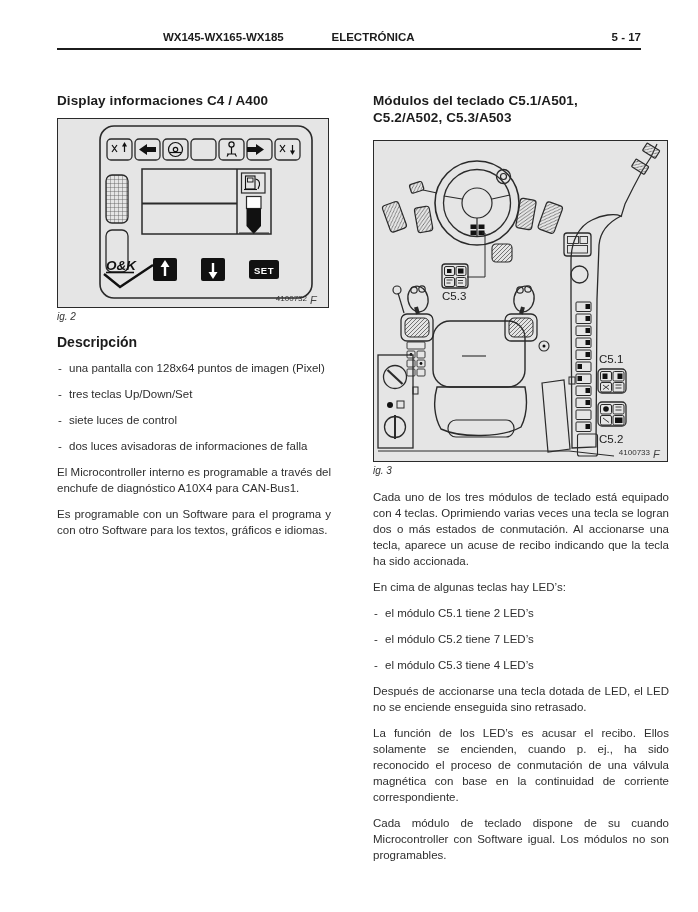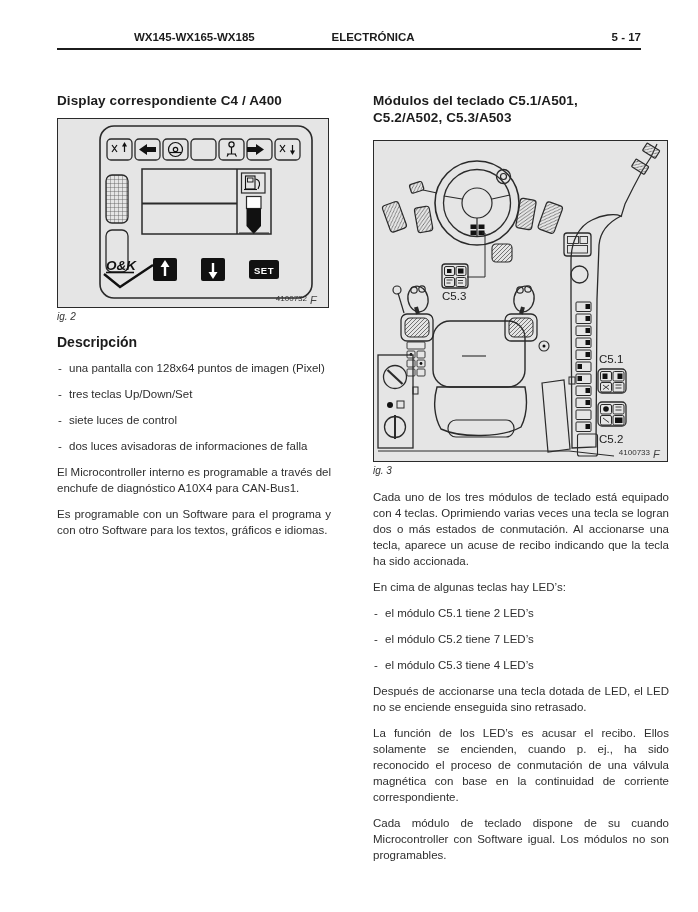--- a/index.html
+++ b/index.html
@@ -13,21 +13,21 @@
   }
   .page { position:relative; width:698px; height:912px; background:#fff; overflow:hidden; }
 
   
   .doc-header {
     position:absolute; left:57px; top:31px; width:584px;
     display:flex; align-items:baseline;
     border-bottom:2px solid #1c1c1c; padding-bottom:5px;
     font-size:11.5px; font-weight:bold; color:#1c1c1c;
   }
-  .doc-header .h-left  { flex:1; text-align:center;margin-left:48px; }
+  .doc-header .h-left  { flex:1; text-align:right;margin-left:48px; }
   .doc-header .h-center{ flex:1; text-align:center; }
   .doc-header .h-right { flex:1; text-align:right; }
 
   
   .col { position:absolute; top:92px; }
   .col-left  { left:57px;  width:274px; }
   .col-right { left:373px; width:296px; }
 
   .section-title {
     margin:0; font-size:13.5px; line-height:17px;
@@ -69,21 +69,21 @@
 
 <div class="page">
 
   <div class="doc-header">
     <span class="h-left">WX145-WX165-WX185</span>
     <span class="h-center">ELECTRÓNICA</span>
     <span class="h-right">5 - 17</span>
   </div>
 
   <div class="col col-left">
-    <h2 class="section-title">Display correspondiente C4 / A400</h2>
+    <h2 class="section-title">Display informaciones C4 / A400</h2>
 
     <div class="figure-frame fig2-frame">
       <svg width="269" height="187" viewBox="0 0 269 187">
         <defs>
           <pattern id="gridA" width="4" height="4" patternUnits="userSpaceOnUse">
             <path d="M0 0H4M0 0V4" stroke="#555" stroke-width="0.8" fill="none"></path>
           </pattern>
         </defs>
 
         <rect x="42" y="7" width="212" height="172" rx="14" fill="none" stroke="#2a2a2a" stroke-width="1.6"></rect>

